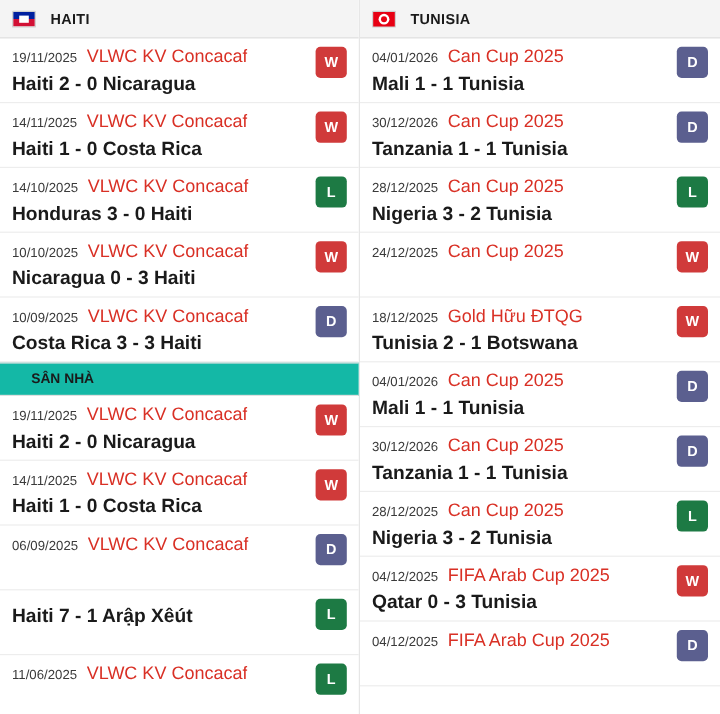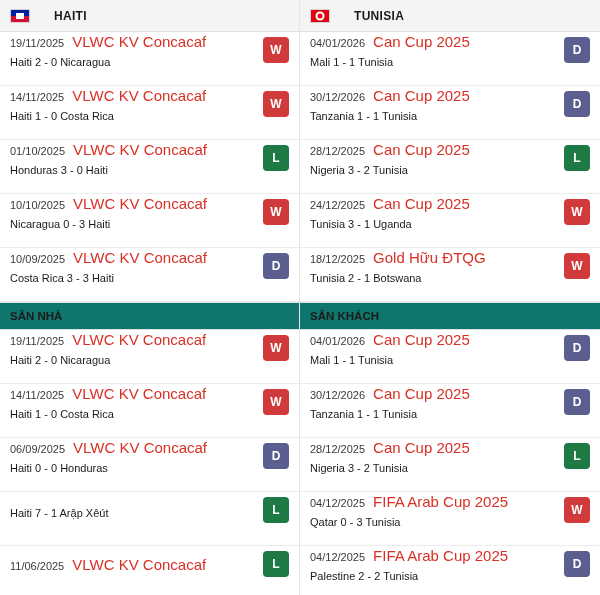--- a/index.html
+++ b/index.html
@@ -20,21 +20,21 @@
   .col {
     width: 300px;
     height: 595px;
     overflow: hidden;
   }
   .col-left { border-right: 1px solid #e6e6e6; }
 
   .team-header {
     display: flex;
     align-items: center;
-    gap: 24px;
+    gap: 12px;
     padding: 8px 10px;
     background: #f4f4f4;
     border-bottom: 1px solid #e0e0e0;
     height: 32px;
   }
   .team-name {
     font-size: 12px;
     font-weight: bold;
     letter-spacing: 0.3px;
     color: #1a1a1a;
@@ -74,33 +74,32 @@
     position: absolute;
     left: 50%; top: 50%;
     transform: translate(-50%, -50%);
     width: 5px; height: 5px;
     border-radius: 50%;
     background: #e70013;
     z-index: 2;
   }
 
   .section-header {
-    padding: 7px 10px;
-    background: #0f766e;
+    padding: 7px 26px;
+    background: #14b8a6;
     border-top: 1px solid #e0e0e0;
     border-bottom: 1px solid #e0e0e0;
     font-size: 11.5px;
     font-weight: bold;
     color: #1a1a1a;
     height: 28px;
   }
 
   .match {
     display: flex;
-    align-items: center;
     padding: 7px 10px 24px 10px;
     border-bottom: 1px solid #ededed;
     height: 54px;
     position: relative;
   }
   .match-info {
     flex: 1 1 auto;
     min-width: 0;
   }
   .match-line1 {
@@ -117,25 +116,26 @@
   }
   .match-comp {
     color: #d93025;
     font-size: 15px;
     overflow: hidden;
     text-overflow: ellipsis;
     white-space: nowrap;
   }
   .match-line2 {
     margin-top: 6px;
-    font-size: 11px;
+    font-size: 16px;
     color: #1a1a1a;
     white-space: nowrap;
     overflow: hidden;
     text-overflow: ellipsis;
+    font-weight: bold;
   }
   .result {
     flex: 0 0 auto;
     width: 26px;
     height: 26px;
     border-radius: 4px;
     color: #ffffff;
     font-size: 12px;
     font-weight: bold;
     display: flex;
@@ -177,21 +177,21 @@
             <span class="match-comp">VLWC KV Concacaf</span>
           </div>
           <div class="match-line2">Haiti 1 - 0 Costa Rica</div>
         </div>
         <div class="result result-W">W</div>
       </div>
 
       <div class="match">
         <div class="match-info">
           <div class="match-line1">
-            <span class="match-date">01/10/2025</span>
+            <span class="match-date">14/10/2025</span>
             <span class="match-comp">VLWC KV Concacaf</span>
           </div>
           <div class="match-line2">Honduras 3 - 0 Haiti</div>
         </div>
         <div class="result result-L">L</div>
       </div>
 
       <div class="match">
         <div class="match-info">
           <div class="match-line1">
@@ -239,21 +239,20 @@
         </div>
         <div class="result result-W">W</div>
       </div>
 
       <div class="match">
         <div class="match-info">
           <div class="match-line1">
             <span class="match-date">06/09/2025</span>
             <span class="match-comp">VLWC KV Concacaf</span>
           </div>
-          <div class="match-line2">Haiti 0 - 0 Honduras</div>
         </div>
         <div class="result result-D">D</div>
       </div>
 
       <div class="match">
         <div class="match-info">
           <div class="match-line2">Haiti 7 - 1 Arập Xêút</div>
         </div>
         <div class="result result-L">L</div>
       </div>
@@ -311,38 +310,36 @@
         </div>
         <div class="result result-L">L</div>
       </div>
 
       <div class="match">
         <div class="match-info">
           <div class="match-line1">
             <span class="match-date">24/12/2025</span>
             <span class="match-comp">Can Cup 2025</span>
           </div>
-          <div class="match-line2">Tunisia 3 - 1 Uganda</div>
         </div>
         <div class="result result-W">W</div>
       </div>
 
       <div class="match">
         <div class="match-info">
           <div class="match-line1">
             <span class="match-date">18/12/2025</span>
             <span class="match-comp">Gold Hữu ĐTQG</span>
           </div>
           <div class="match-line2">Tunisia 2 - 1 Botswana</div>
         </div>
         <div class="result result-W">W</div>
       </div>
     </div>
 
-    <div class="section-header">SÂN KHÁCH</div>
 
     <div>
       <div class="match">
         <div class="match-info">
           <div class="match-line1">
             <span class="match-date">04/01/2026</span>
             <span class="match-comp">Can Cup 2025</span>
           </div>
           <div class="match-line2">Mali 1 - 1 Tunisia</div>
         </div>
@@ -381,20 +378,19 @@
         </div>
         <div class="result result-W">W</div>
       </div>
 
       <div class="match">
         <div class="match-info">
           <div class="match-line1">
             <span class="match-date">04/12/2025</span>
             <span class="match-comp">FIFA Arab Cup 2025</span>
           </div>
-          <div class="match-line2">Palestine 2 - 2 Tunisia</div>
         </div>
         <div class="result result-D">D</div>
       </div>
     </div>
   </div>
 
 </div>
 
 </body></html>

